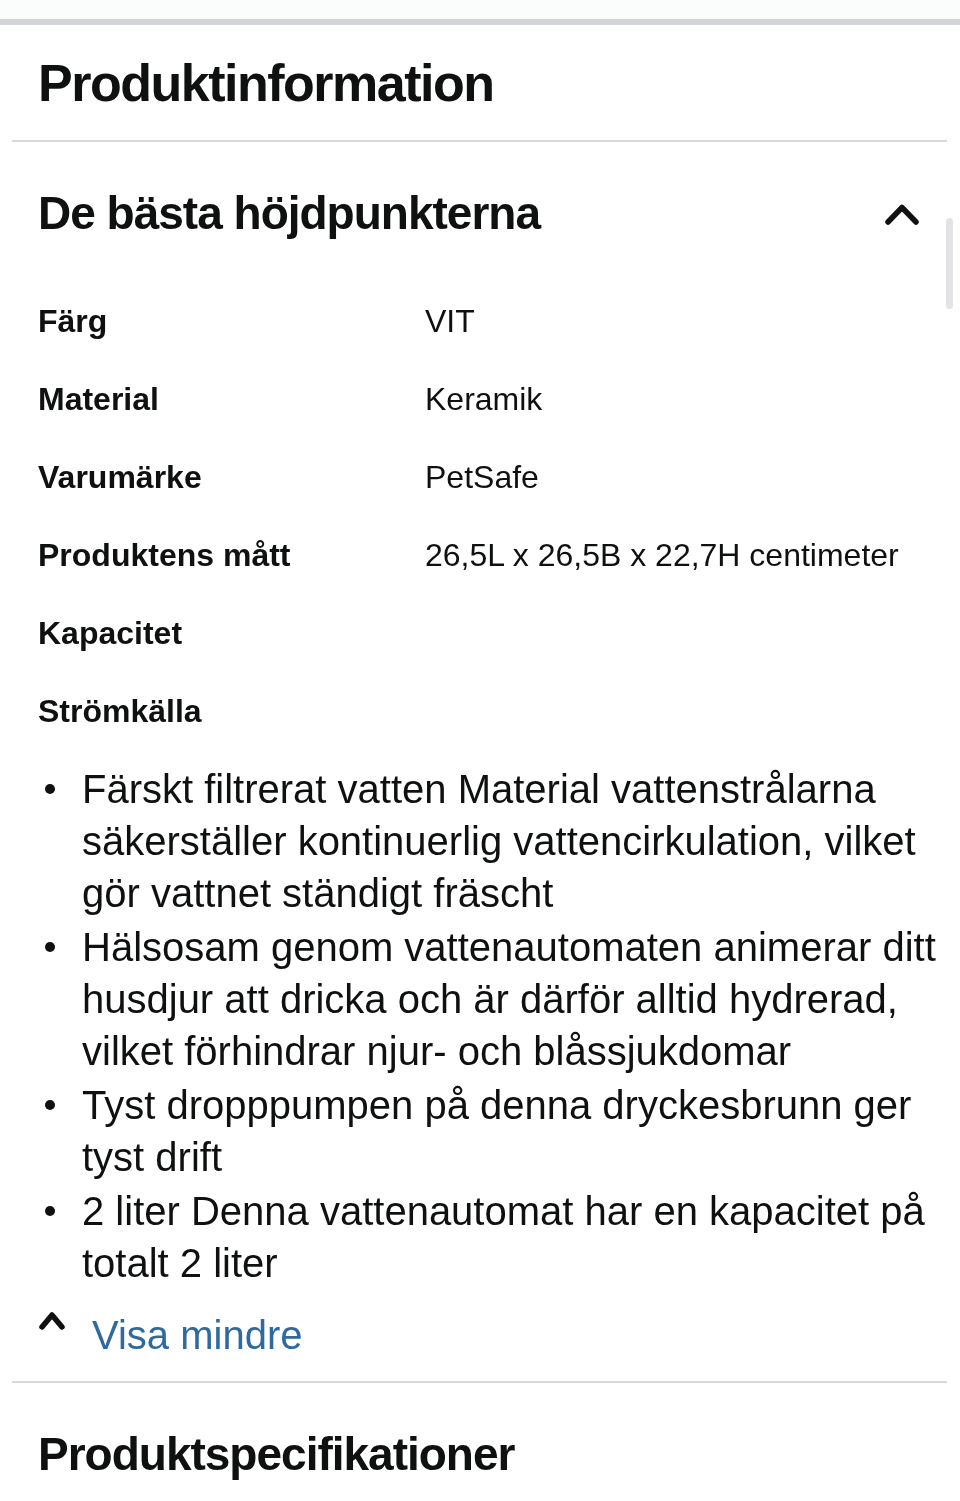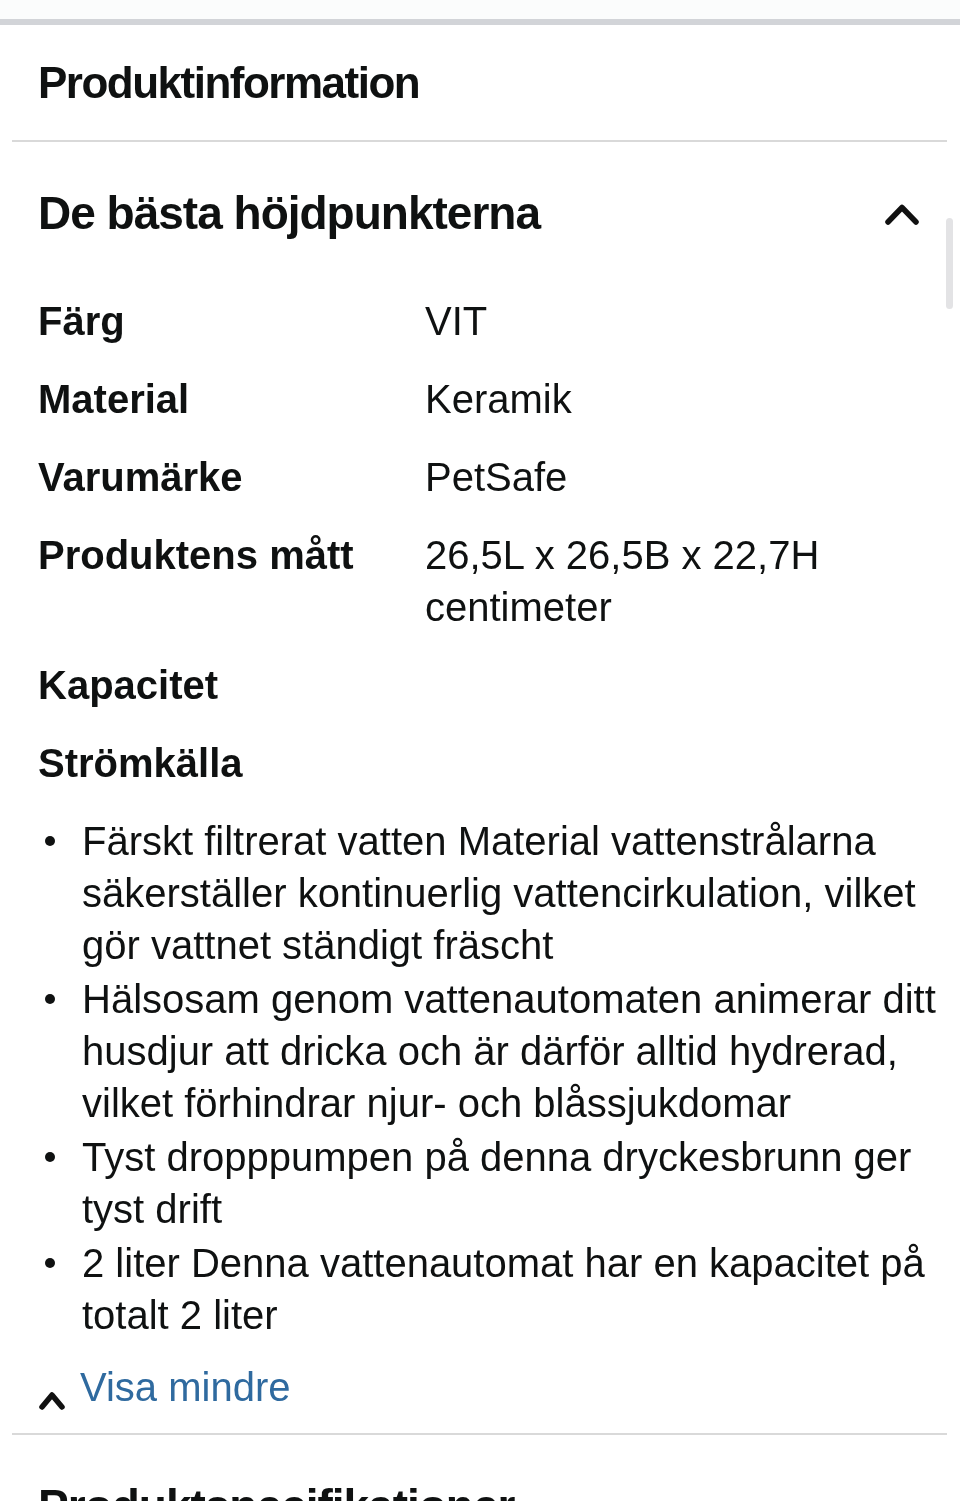--- a/index.html
+++ b/index.html
@@ -12,21 +12,21 @@
     position: relative;
     overflow: hidden;
   }
   .top-strip { height: 19px; background: #fbfcfc; }
   .top-band  { height: 6px;  background: #d2d4d8; }
 
   .content { padding: 0 40px 0 38px; }
 
   .page-title {
     margin: 30px 0 0 0;
-    font-size: 44px;
+    font-size: 52px;
     font-weight: bold;
     letter-spacing: -1.5px;
     line-height: 56px;
     color: #0f1111;
   }
 
   .divider {
     height: 2px;
     background: #d9d9d9;
     margin: 0 13px 0 12px;
@@ -53,21 +53,21 @@
     border: none;
     padding: 0;
     margin: 2px 0 0 0;
     cursor: pointer;
     line-height: 0;
   }
 
   .specs { margin-top: 57px; }
   .spec-row {
     display: flex;
-    font-size: 40px;
+    font-size: 32px;
     line-height: 52px;
     margin-bottom: 26px;
   }
   .spec-label {
     width: 387px;
     flex: 0 0 387px;
     font-weight: bold;
   }
   .spec-value { flex: 1; font-weight: normal; }
 
@@ -90,23 +90,24 @@
     top: 21px;
     width: 10px;
     height: 10px;
     border-radius: 50%;
     background: #0f1111;
   }
 
   .show-less {
     margin-top: 20px;
     display: flex;
-    align-items: flex-end;
+    align-items: flex-start;
     cursor: pointer;
     text-decoration: none;
+    gap: 12px;
   }
   .show-less .chev { line-height: 0; margin-right: 14px; }
   .show-less-label {
     font-size: 40px;
     line-height: 52px;
     color: #2f6a9f;
   }
 
   .next-section-title {
     margin: 46px 0 0 0;

